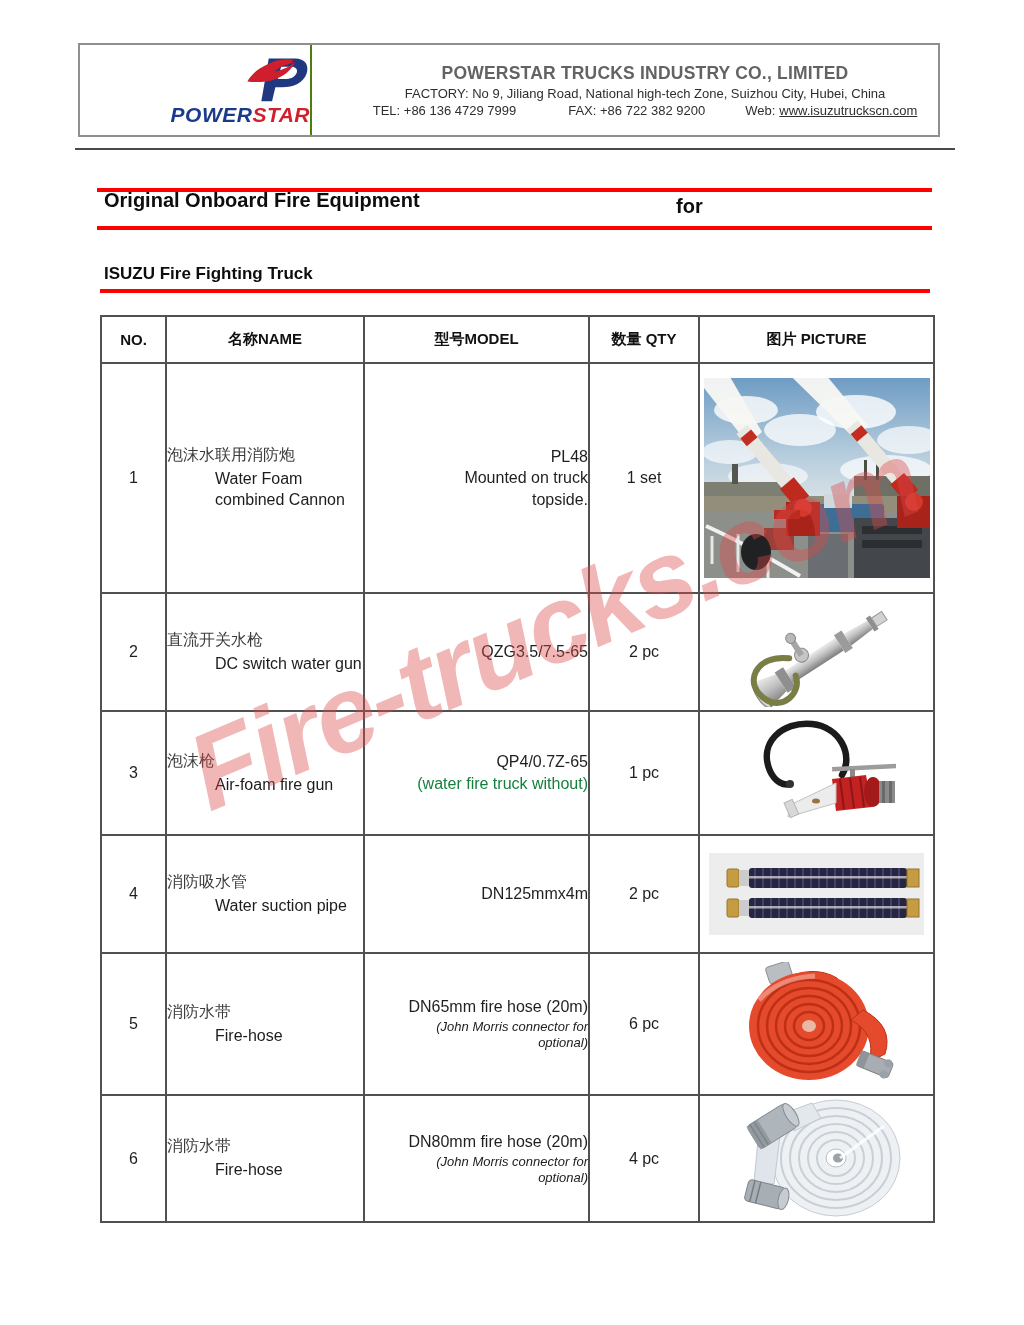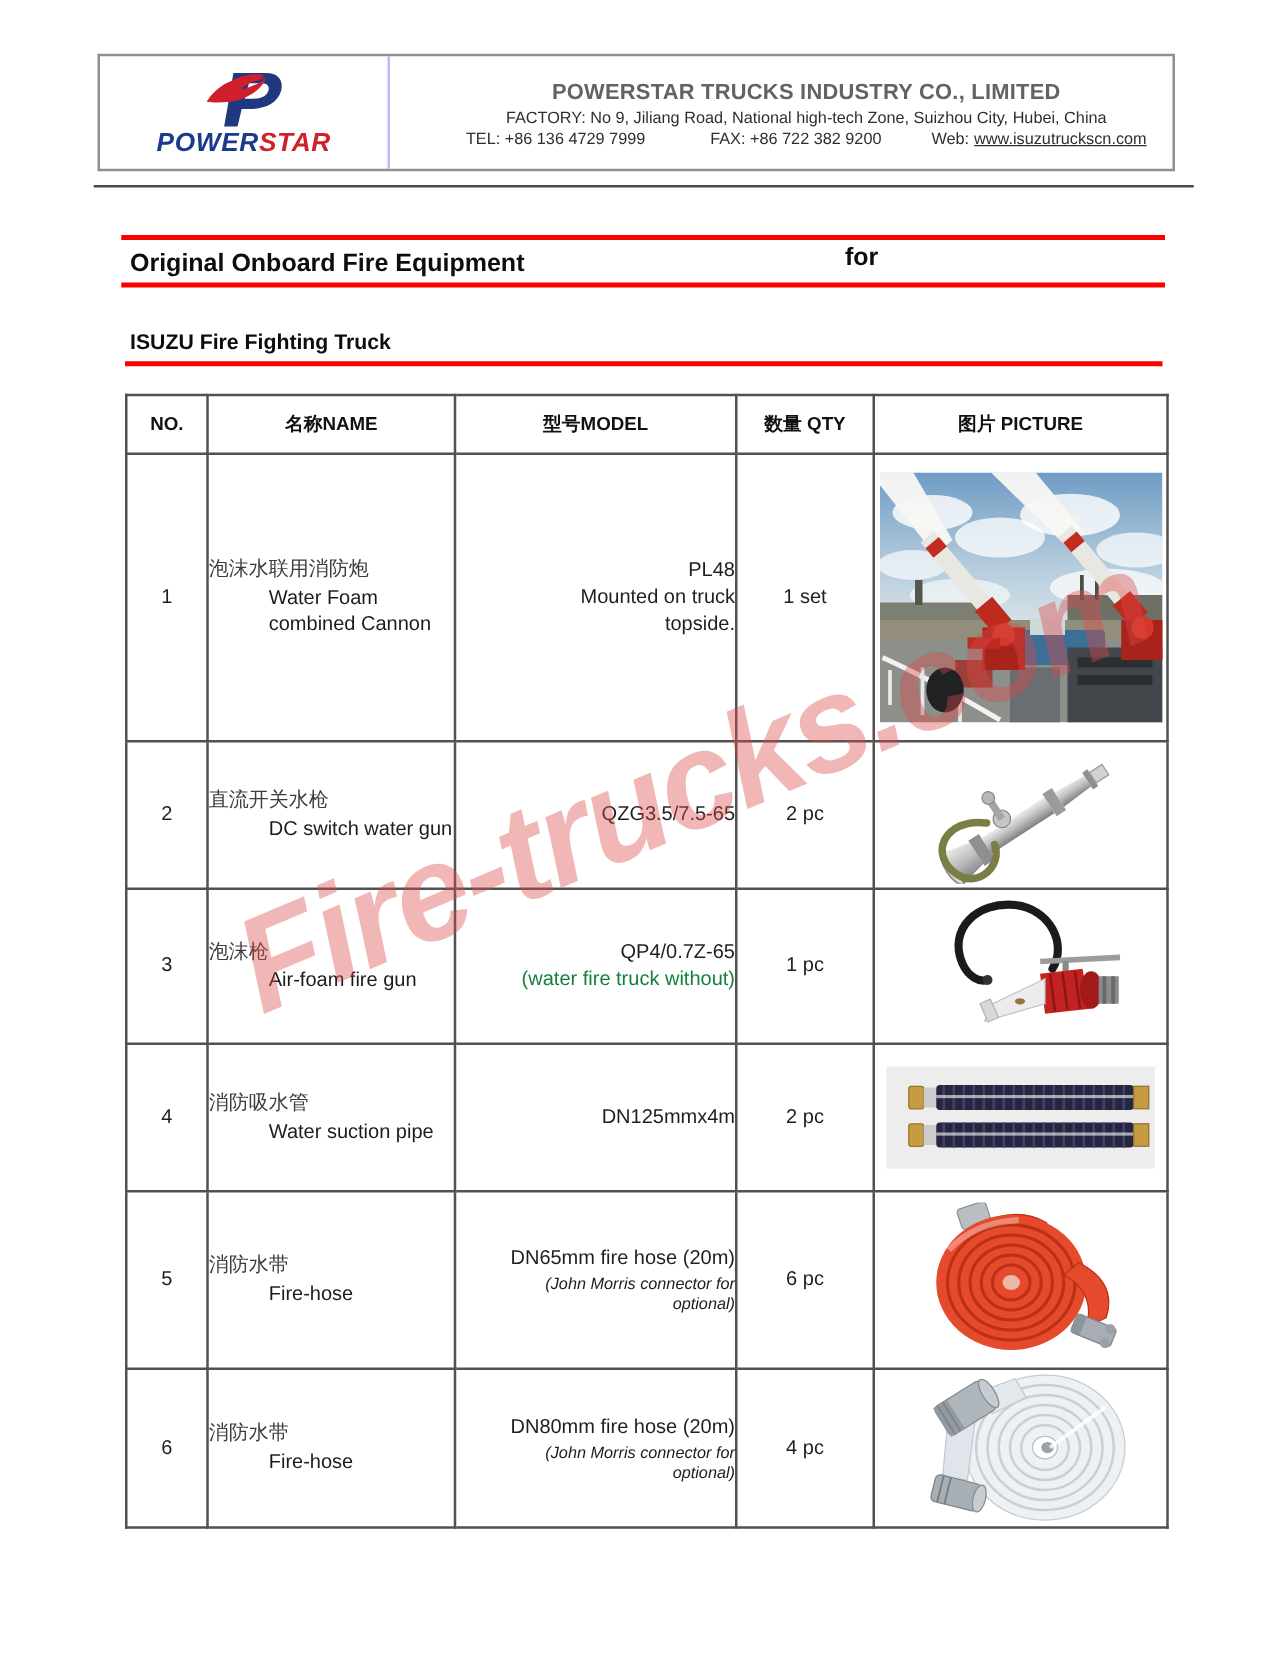--- a/index.html
+++ b/index.html
@@ -3,37 +3,37 @@
 <meta charset="utf-8">
 <style>
   html,body{margin:0;padding:0;}
   body{
     width:1024px;height:1325px;position:relative;background:#ffffff;
     font-family:"Liberation Sans", sans-serif;color:#1f1f1f;overflow:hidden;
   }
   
   .header-box{position:absolute;left:78px;top:43px;width:858px;height:90px;
     border:2px solid #8f8f8f;display:flex;background:#fff;}
-  .logo-sec{width:230px;border-right:2px solid #c4b5fd;display:flex;flex-direction:column;
-    align-items:center;justify-content:center;}
+  .logo-sec{width:230px;border-right:2px solid #4d7c0f;display:flex;flex-direction:column;
+    align-items:flex-end;justify-content:center;}
   .brand{font-style:italic;font-weight:bold;font-size:21px;letter-spacing:.5px;margin-top:-2px;}
   .brand .power{color:#1c3a8c;} .brand .star{color:#d21f2c;}
   .info-sec{flex:1;display:flex;flex-direction:column;align-items:center;justify-content:center;gap:2px;padding-left:40px;}
   .company-name{font-size:17.5px;font-weight:bold;color:#636363;letter-spacing:.2px;}
   .factory{font-size:13px;color:#2e2e2e;}
   .contact{font-size:13px;color:#2e2e2e;display:flex;align-items:baseline;}
   .contact .fax{margin-left:52px;} .contact .webwrap{margin-left:40px;text-align:center;}
   .web-url{text-decoration:underline;color:#2e2e2e;margin-left:4px;}
   .header-underline{position:absolute;left:75px;top:148px;width:880px;height:2px;background:#4a4a4a;}
   
   .red-bar{position:absolute;height:4px;background:#fe0000;}
   .bar1{left:97px;top:188px;width:835px;}
   .bar2{left:97px;top:226px;width:835px;}
   .bar3{left:100px;top:289px;width:830px;}
-  .doc-title{position:absolute;left:104px;top:200px;font-size:20px;font-weight:bold;color:#0d0d0d;}
+  .doc-title{position:absolute;left:104px;top:189px;font-size:20px;font-weight:bold;color:#0d0d0d;}
   .doc-title-for{position:absolute;left:676px;top:195px;font-size:20px;font-weight:bold;color:#0d0d0d;}
   .doc-subtitle{position:absolute;left:104px;top:264px;font-size:17px;font-weight:bold;color:#0d0d0d;}
   
   table.spec{position:absolute;left:100px;top:315px;width:833px;border-collapse:collapse;table-layout:fixed;}
   table.spec td,table.spec th{border:2px solid #515151;vertical-align:middle;padding:0;}
   th{font-size:15px;font-weight:bold;color:#111;}
   tr.hd{height:47px;}
   tr.r1{height:230px;} tr.r2{height:118px;} tr.r3{height:124px;}
   tr.r4{height:118px;} tr.r5{height:142px;} tr.r6{height:127px;}
   .no-cell{text-align:center;font-size:16px;}

